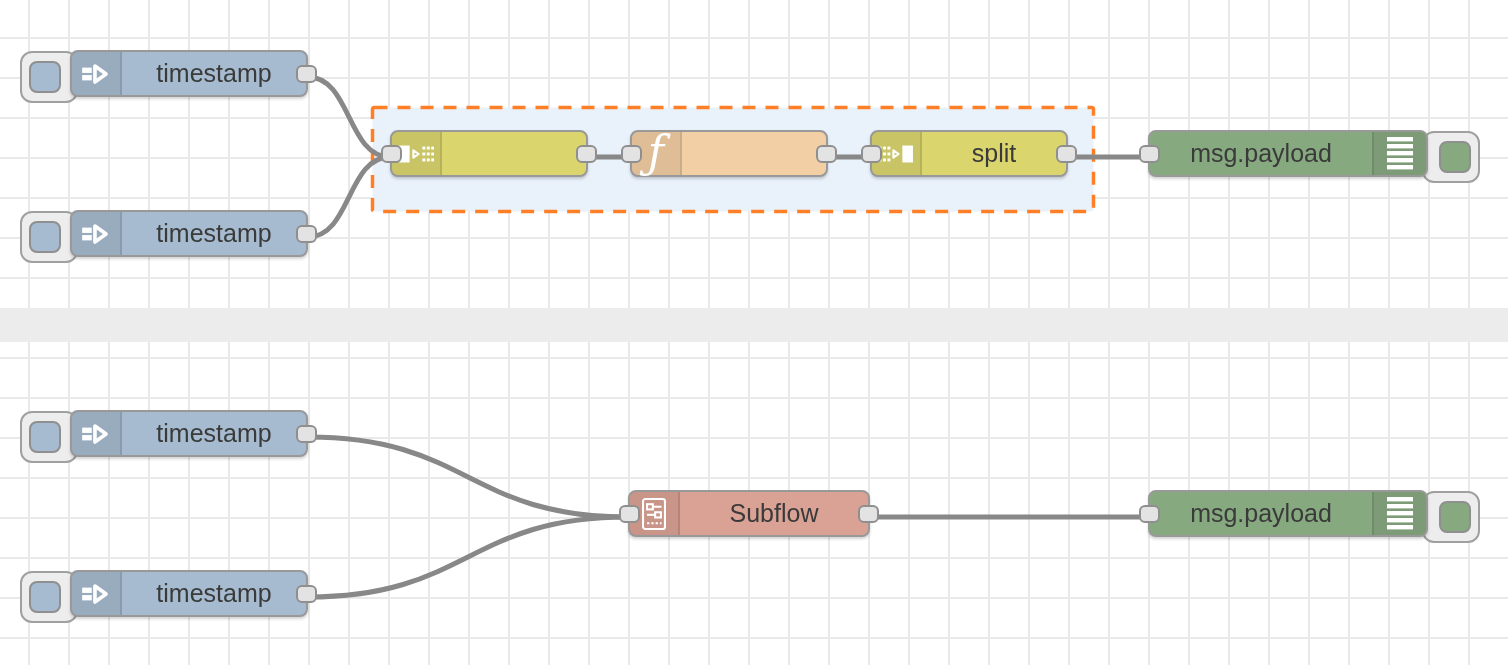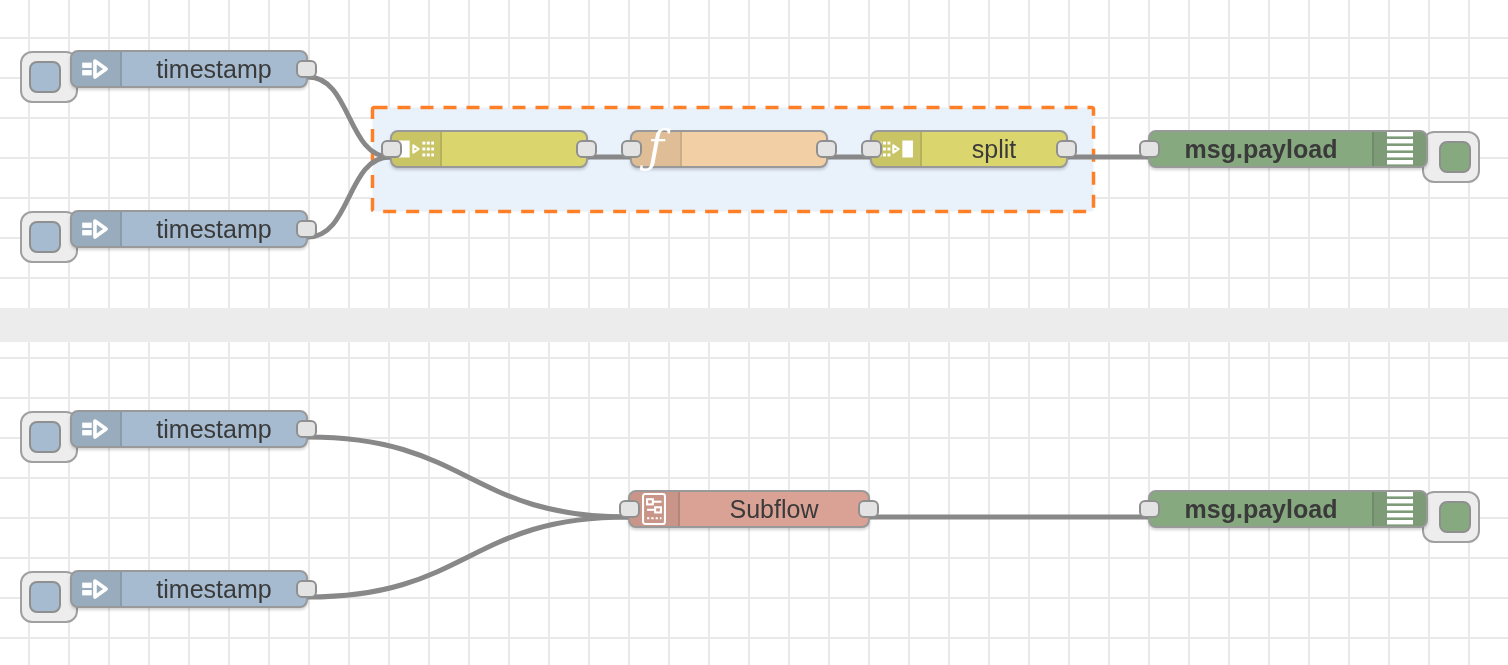--- a/index.html
+++ b/index.html
@@ -17,21 +17,21 @@
     background-position:28px 0,0 37px;
   }
   .divider{
     position:absolute;left:0;top:308px;width:1508px;height:34px;
     background:#ececec;
   }
   svg.layer{position:absolute;left:0;top:0;}
   .wire{stroke:#888888;stroke-width:5;fill:none;stroke-linecap:round;}
   .group-rect{fill:#e9f1fb;stroke:#ff7f27;stroke-width:3.5;stroke-dasharray:13 10;}
   .node{
-    position:absolute;height:38px;box-sizing:border-box;
+    position:absolute;height:47px;box-sizing:border-box;
     border:2px solid #999999;border-radius:8px;
     display:flex;align-items:stretch;
     box-shadow:0 2px 3px rgba(0,0,0,0.18);
   }
   .icon-area{
     width:48px;flex:none;display:flex;align-items:center;justify-content:center;
     background:rgba(0,0,0,0.08);border-right:2px solid rgba(0,0,0,0.10);
     border-radius:6px 0 0 6px;
   }
   .icon-area.right{
@@ -60,21 +60,21 @@
     width:32px;height:32px;box-sizing:border-box;
     border:2px solid #8f8f8f;border-radius:8px;display:block;
   }
   .fn-glyph{
     color:#ffffff;font-family:"DejaVu Serif", serif;font-style:italic;
     font-size:44px;line-height:1;transform:translateY(-2px);
   }
   .inject{background:#a6bbcf;}
   .splitjoin{background:#dbd56e;}
   .function{background:#f2cfa4;}
-  .debug{background:#87a980;font-weight:bold;}
+  .debug{background:#87a980;}
   .subflow{background:#d9a294;}
 </style>
 </head>
 <body>
 
 <div id="canvas">
 
   <svg class="layer" width="1508" height="665">
     <rect class="group-rect" x="372.5" y="107.5" width="721" height="104" rx="2"></rect>
     <path class="wire" d="M308,77 C351,77 347,157 390,157"></path>

